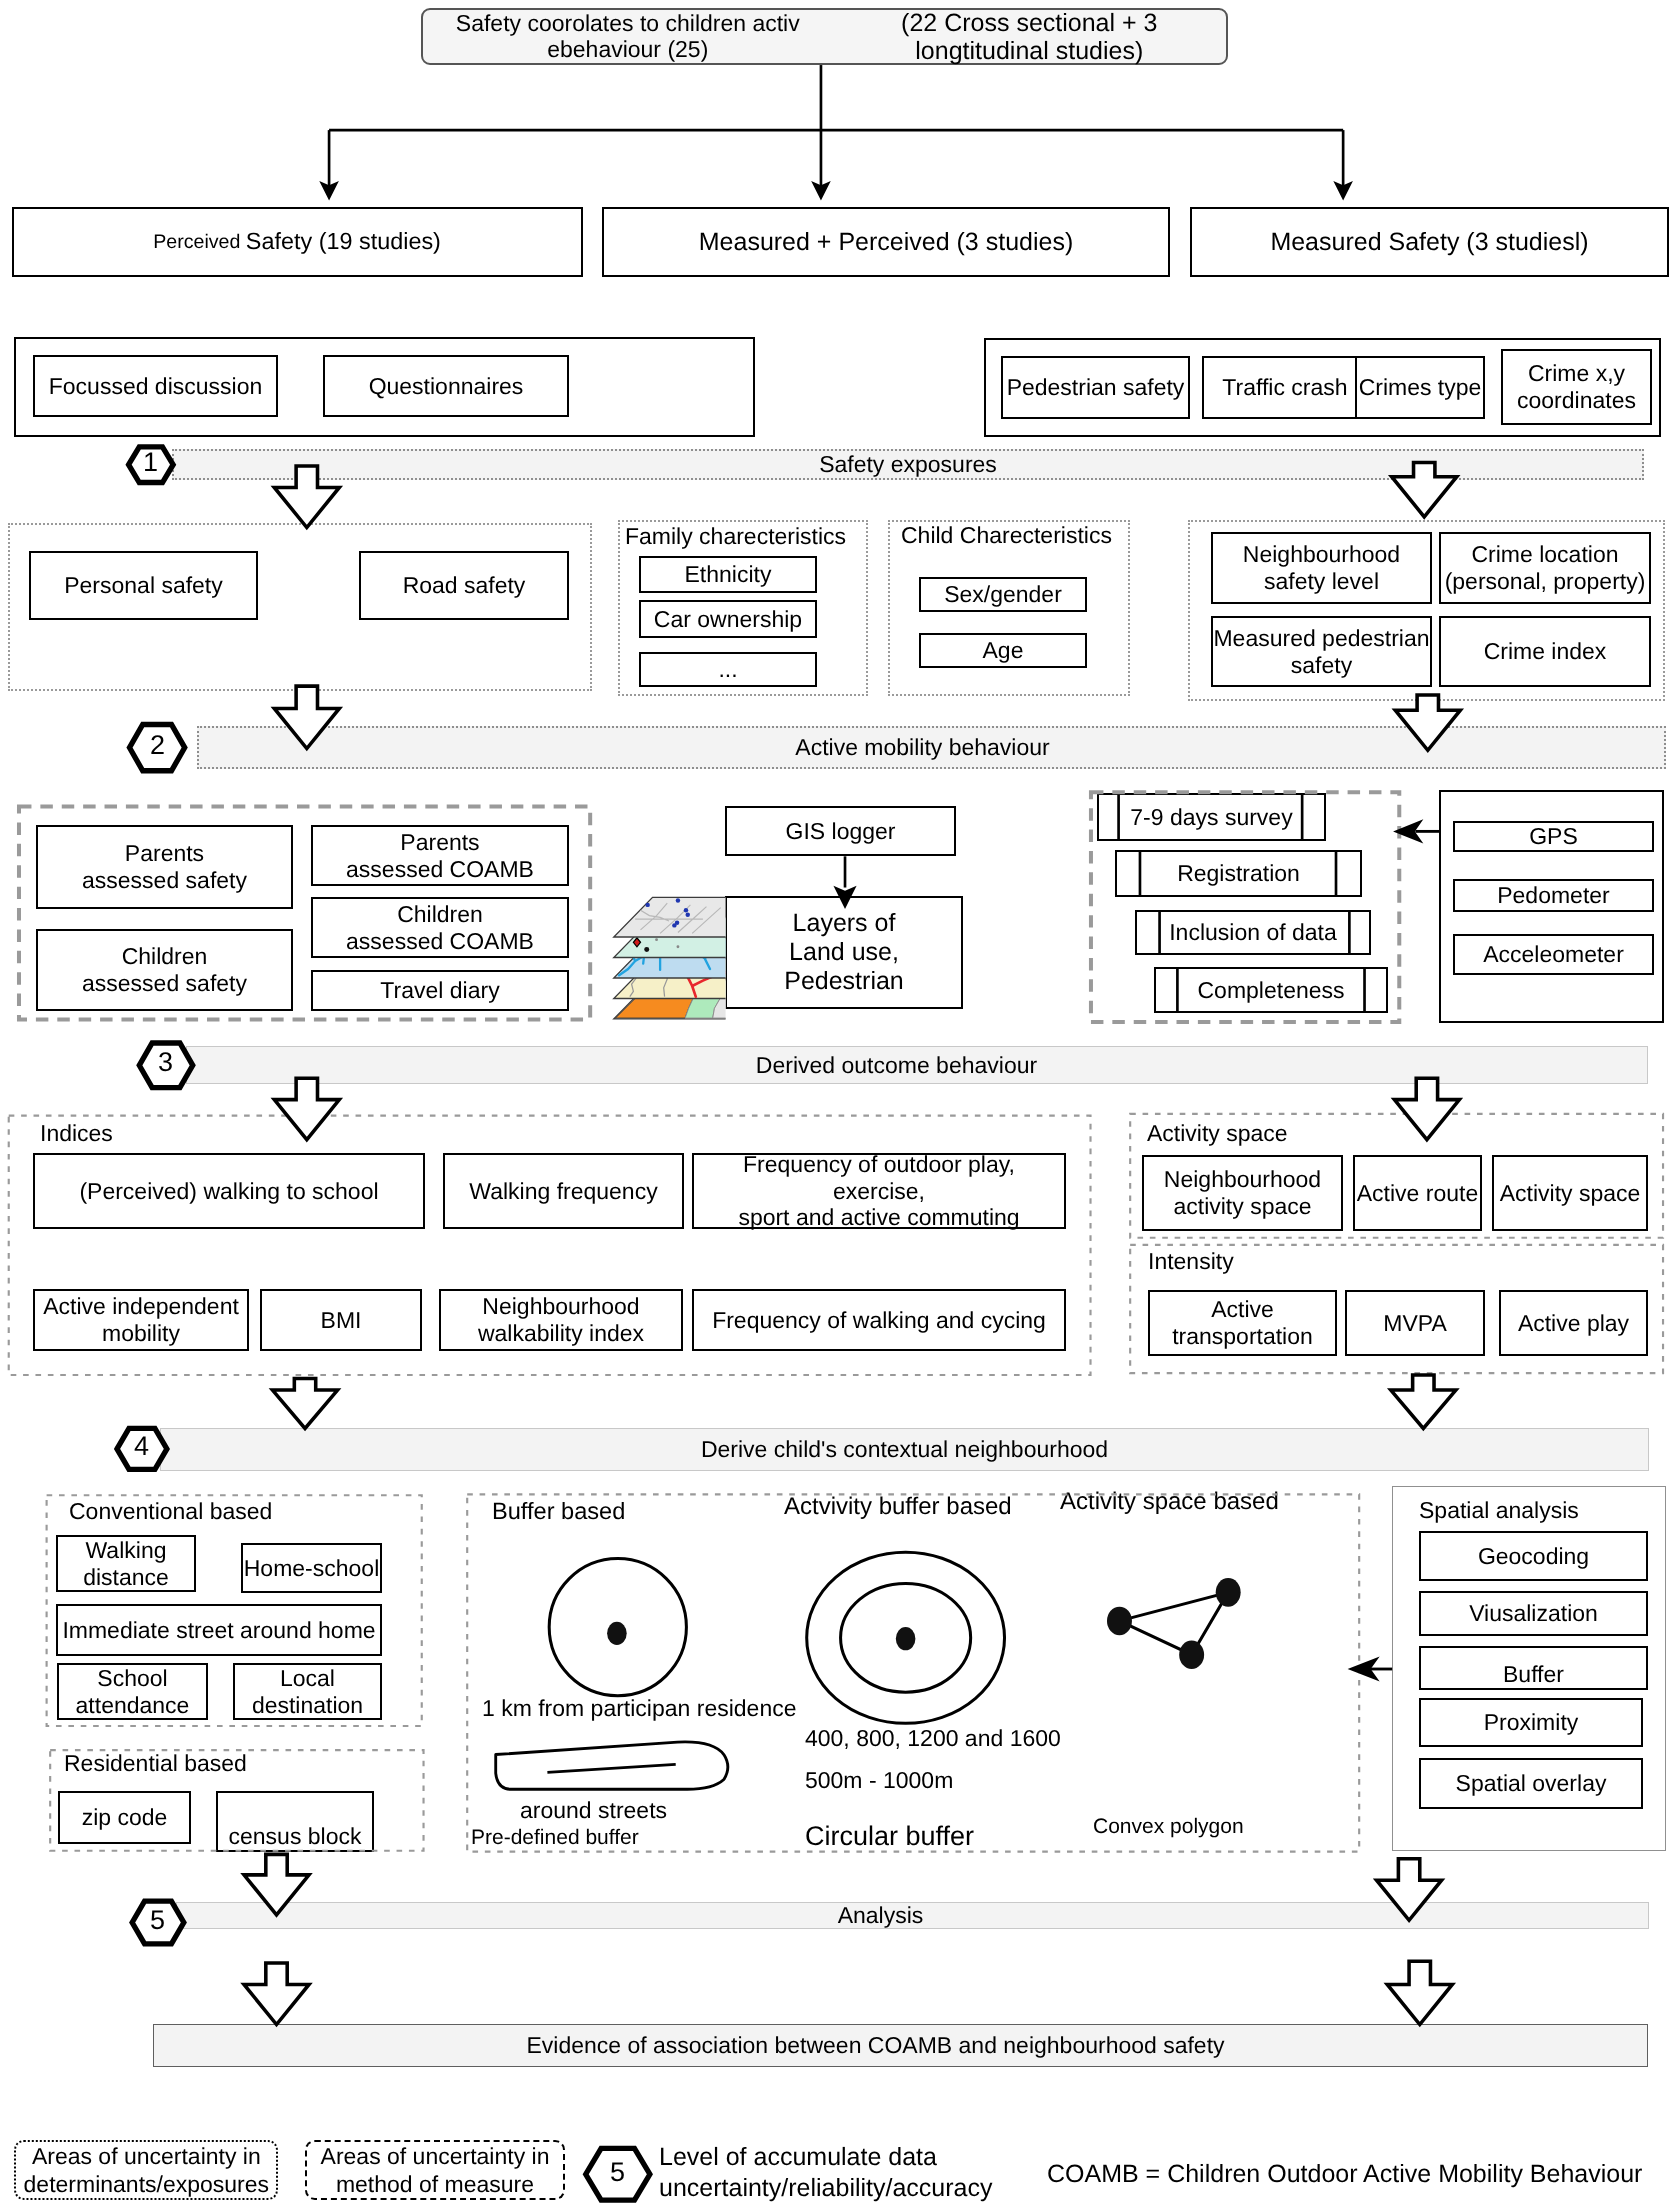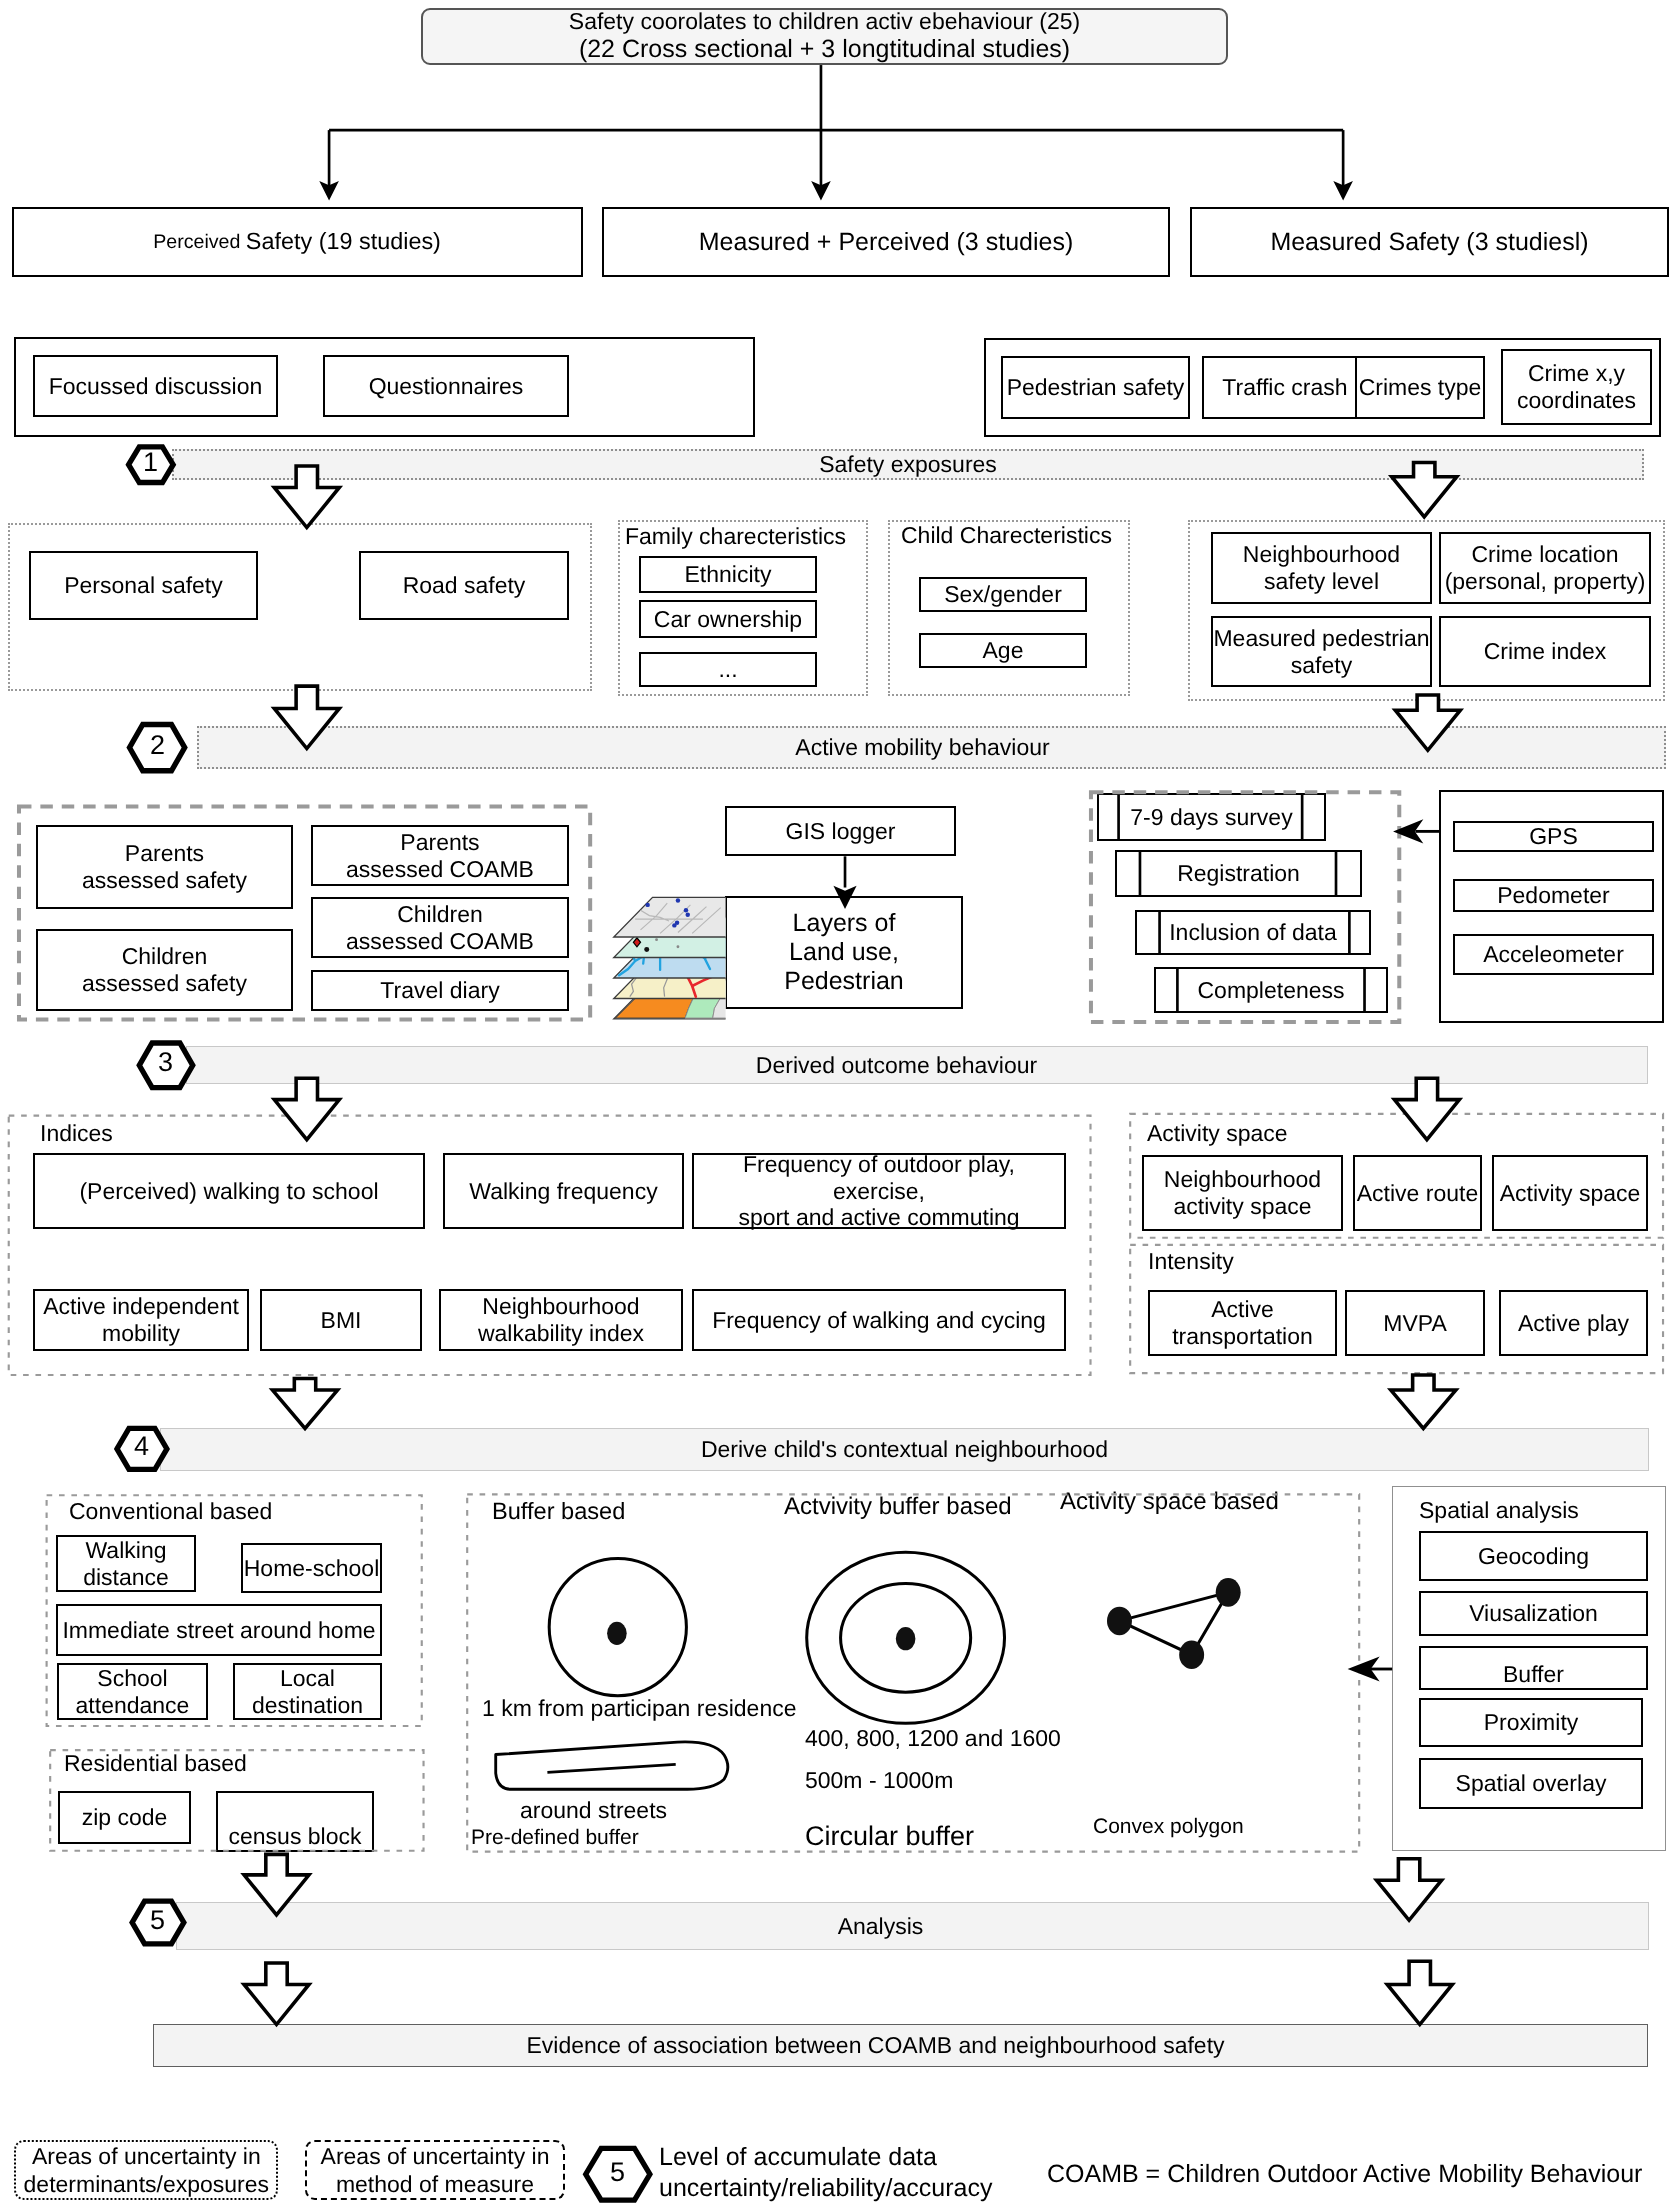--- a/index.html
+++ b/index.html
@@ -87,21 +87,21 @@
 <ellipse cx="1016" cy="1838" rx="111" ry="96" fill="#fff" stroke="#000" stroke-width="3.4"></ellipse>
 <ellipse cx="1016" cy="1838" rx="73" ry="61" fill="#fff" stroke="#000" stroke-width="3.4"></ellipse>
 <ellipse cx="1016" cy="1839" rx="11" ry="13" fill="#111"></ellipse>
 <polygon points="1256,1819 1378,1787 1337,1857" fill="none" stroke="#000" stroke-width="3.4"></polygon>
 <ellipse cx="1256" cy="1819" rx="14" ry="16" fill="#111"></ellipse>
 <ellipse cx="1378" cy="1787" rx="14" ry="16" fill="#111"></ellipse>
 <ellipse cx="1337" cy="1857" rx="14" ry="16" fill="#111"></ellipse>
 <line x1="1562" y1="1873" x2="1537" y2="1873" stroke="#000" stroke-width="3.2"></line>
 <polygon points="1512,1873 1548,1859.0 1537.92,1873 1548,1887.0" fill="#000"></polygon>
     </svg>
-<div class="bx" style="left:421px;top:8px;width:807px;height:57px;border-radius:9px;border-width:2.3px;border-color:#555;background:#f5f5f5;flex-direction:column;justify-content:flex-end;line-height:1.12;"><span style="font-size:23px;">Safety coorolates to children activ ebehaviour (25)</span><span style="font-size:25px;">(22 Cross sectional + 3 longtitudinal studies)</span></div>
+<div class="bx" style="left:421px;top:8px;width:807px;height:57px;border-radius:9px;border-width:2.3px;border-color:#555;background:#f5f5f5;justify-content:space-between;line-height:1.12;"><span style="font-size:23px;">Safety coorolates to children activ ebehaviour (25)</span><span style="font-size:25px;">(22 Cross sectional + 3 longtitudinal studies)</span></div>
 <div class="bx" style="left:11.6px;top:207px;width:571px;height:70px;font-size:23.4px;"><span style="font-size:19.6px;">Perceived&nbsp;</span><span>Safety (19 studies)</span></div>
 <div class="bx" style="left:602px;top:207px;width:568px;height:70px;font-size:25px;"><span>Measured + Perceived (3 studies)</span></div>
 <div class="bx" style="left:1190px;top:207px;width:479px;height:70px;font-size:25px;"><span>Measured Safety (3 studiesl)</span></div>
 <div class="bx" style="left:14.3px;top:337px;width:741px;height:100px;border-width:2.7px;"></div>
 <div class="bx" style="left:33px;top:355px;width:245px;height:62px;"><span>Focussed discussion</span></div>
 <div class="bx" style="left:323px;top:355px;width:246px;height:62px;"><span>Questionnaires</span></div>
 <div class="bx" style="left:984px;top:338px;width:677px;height:99px;border-width:2.7px;"></div>
 <div class="bx" style="left:1001px;top:356px;width:189px;height:63px;"><span>Pedestrian safety</span></div>
 <div class="bx" style="left:1202px;top:356px;width:166px;height:63px;"><span>Traffic crash</span></div>
 <div class="bx" style="left:1355px;top:356px;width:130px;height:63px;"><span>Crimes type</span></div>
@@ -116,21 +116,21 @@
     </div>
 <div class="lbl" style="left:135px;top:732px;width:45px;text-align:center;font-size:27px;z-index:60;line-height:1;">2</div>
 <div class="band" style="left:186px;top:1046px;width:1462px;height:38px;border:1.5px solid #c8c8c8;padding-right:41px;">
       <span>Derived outcome behaviour</span>
     </div>
 <div class="lbl" style="left:143px;top:1049px;width:45px;text-align:center;font-size:27px;z-index:60;line-height:1;">3</div>
 <div class="band" style="left:160px;top:1428px;width:1489px;height:43px;border:1.5px solid #c8c8c8;">
       <span>Derive child's contextual neighbourhood</span>
     </div>
 <div class="lbl" style="left:119px;top:1433px;width:45px;text-align:center;font-size:27px;z-index:60;line-height:1;">4</div>
-<div class="band" style="left:176px;top:1902px;width:1473px;height:48px;border:1.5px solid #c8c8c8;padding-right:64px;">
+<div class="band" style="left:176px;top:1902px;width:1473px;height:27px;border:1.5px solid #c8c8c8;padding-right:64px;">
       <span>Analysis</span>
     </div>
 <div class="lbl" style="left:135px;top:1907px;width:45px;text-align:center;font-size:27px;z-index:60;line-height:1;">5</div>
 <div class="dotbox" style="left:8px;top:523px;width:584px;height:168px;"></div>
 <div class="bx" style="left:29px;top:551px;width:229px;height:69px;"><span>Personal safety</span></div>
 <div class="bx" style="left:359px;top:551px;width:210px;height:69px;"><span>Road safety</span></div>
 <div class="dotbox" style="left:618px;top:520px;width:250px;height:176px;"></div>
 <div class="lbl" style="left:625px;top:523px;font-size:23px;">Family charecteristics</div>
 <div class="bx" style="left:639px;top:556px;width:178px;height:37px;font-size:23px;"><span>Ethnicity</span></div>
 <div class="bx" style="left:639px;top:600px;width:178px;height:38px;font-size:23px;"><span>Car ownership</span></div>

